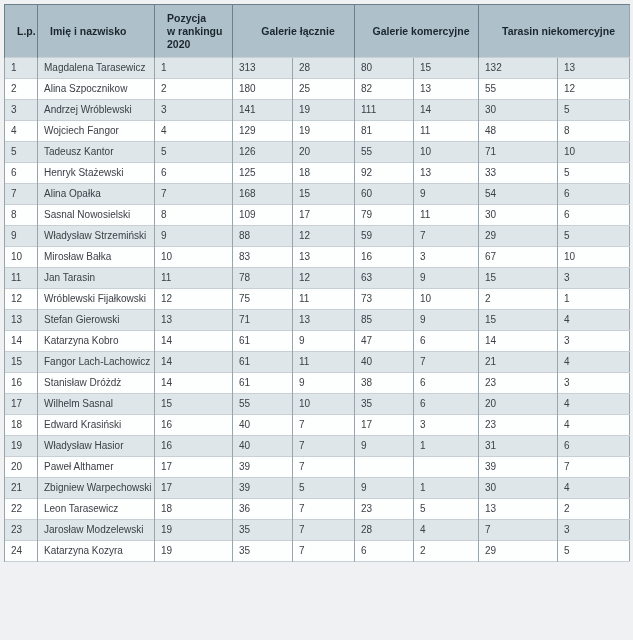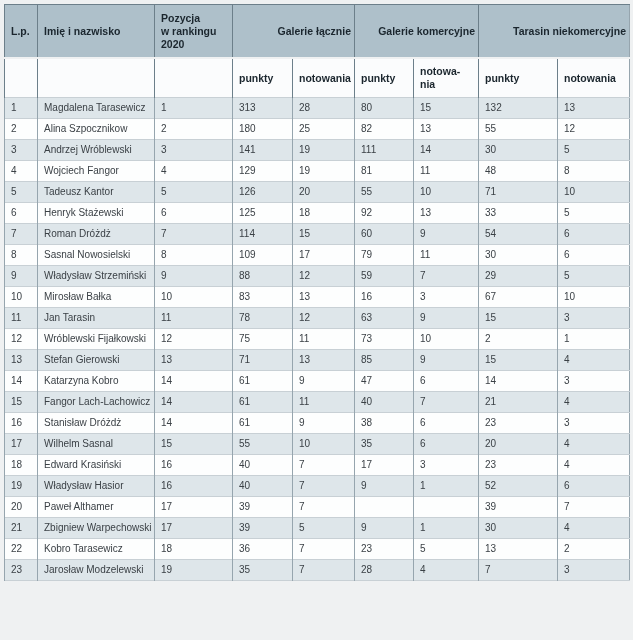--- a/index.html
+++ b/index.html
@@ -27,29 +27,29 @@
     vertical-align: middle;
     text-align: left;
     overflow: hidden;
   }
   thead tr.group-row th {
     background: var(--header-bg, #aec0ca);
     color: var(--header-text, #1b262e);
     font-size: 10.5px;
     font-weight: bold;
     height: 46px;
-    padding: 3px 3px 3px 6px;
+    padding: 3px 3px 3px 12px;
     border-left: 1px solid var(--border-header-v, #6c California7f8a);
     border-left-color: var(--border-header-v, #6c7f8a);
     border-top: 1px solid var(--border-header-v, #93a4ad);
     white-space: pre-line;
     line-height: 13px;
   }
   thead tr.group-row th.group {
-    text-align: right;
+    text-align: center;
   }
   thead tr.sub-row th {
     background: var(--subheader-bg, #fbfcfd);
     color: var(--header-text, #1b262e);
     font-size: 10.5px;
     font-weight: bold;
     height: 32px;
     padding: 3px 3px 3px 6px;
     border-top: 2px solid var(--page-bg, #eef1f2);
     border-left: 1px solid var(--border-header-v, #6c7f8a);
@@ -87,32 +87,20 @@
     <tr class="group-row">
       <th>L.p.</th>
       <th>Imię i nazwisko</th>
       <th>Pozycja
 w rankingu
 2020</th>
       <th class="group" colspan="2">Galerie łącznie</th>
       <th class="group" colspan="2">Galerie komercyjne</th>
       <th class="group" colspan="2">Tarasin niekomercyjne</th>
     </tr>
-    <tr class="sub-row">
-      <th></th>
-      <th></th>
-      <th></th>
-      <th>punkty</th>
-      <th>notowania</th>
-      <th>punkty</th>
-      <th>notowa-
-nia</th>
-      <th>punkty</th>
-      <th>notowania</th>
-    </tr>
   </thead>
   <tbody>
       <tr class="odd">
         <td>1</td>
         <td class="name-cell">Magdalena Tarasewicz</td>
         <td>1</td>
         <td>313</td>
         <td>28</td>
         <td>80</td>
         <td>15</td>
@@ -169,23 +157,23 @@
         <td>6</td>
         <td>125</td>
         <td>18</td>
         <td>92</td>
         <td>13</td>
         <td>33</td>
         <td>5</td>
       </tr>
       <tr class="odd">
         <td>7</td>
-        <td class="name-cell">Roman Dróżdż</td>
-        <td>7</td>
-        <td>114</td>
+        <td class="name-cell">Alina Opałka</td>
+        <td>7</td>
+        <td>168</td>
         <td>15</td>
         <td>60</td>
         <td>9</td>
         <td>54</td>
         <td>6</td>
       </tr>
       <tr class="even">
         <td>8</td>
         <td class="name-cell">Sasnal Nowosielski</td>
         <td>8</td>
@@ -307,21 +295,21 @@
         <td>4</td>
       </tr>
       <tr class="odd">
         <td>19</td>
         <td class="name-cell">Władysław Hasior</td>
         <td>16</td>
         <td>40</td>
         <td>7</td>
         <td>9</td>
         <td>1</td>
-        <td>52</td>
+        <td>31</td>
         <td>6</td>
       </tr>
       <tr class="even">
         <td>20</td>
         <td class="name-cell">Paweł Althamer</td>
         <td>17</td>
         <td>39</td>
         <td>7</td>
         <td></td>
         <td></td>
@@ -334,34 +322,45 @@
         <td>17</td>
         <td>39</td>
         <td>5</td>
         <td>9</td>
         <td>1</td>
         <td>30</td>
         <td>4</td>
       </tr>
       <tr class="even">
         <td>22</td>
-        <td class="name-cell">Kobro Tarasewicz</td>
+        <td class="name-cell">Leon Tarasewicz</td>
         <td>18</td>
         <td>36</td>
         <td>7</td>
         <td>23</td>
         <td>5</td>
         <td>13</td>
         <td>2</td>
       </tr>
       <tr class="odd">
         <td>23</td>
         <td class="name-cell">Jarosław Modzelewski</td>
         <td>19</td>
         <td>35</td>
         <td>7</td>
         <td>28</td>
         <td>4</td>
         <td>7</td>
         <td>3</td>
+      </tr>
+      <tr class="even">
+        <td>24</td>
+        <td class="name-cell">Katarzyna Kozyra</td>
+        <td>19</td>
+        <td>35</td>
+        <td>7</td>
+        <td>6</td>
+        <td>2</td>
+        <td>29</td>
+        <td>5</td>
       </tr>
     </tbody>
 </table>
 
 </body></html>

